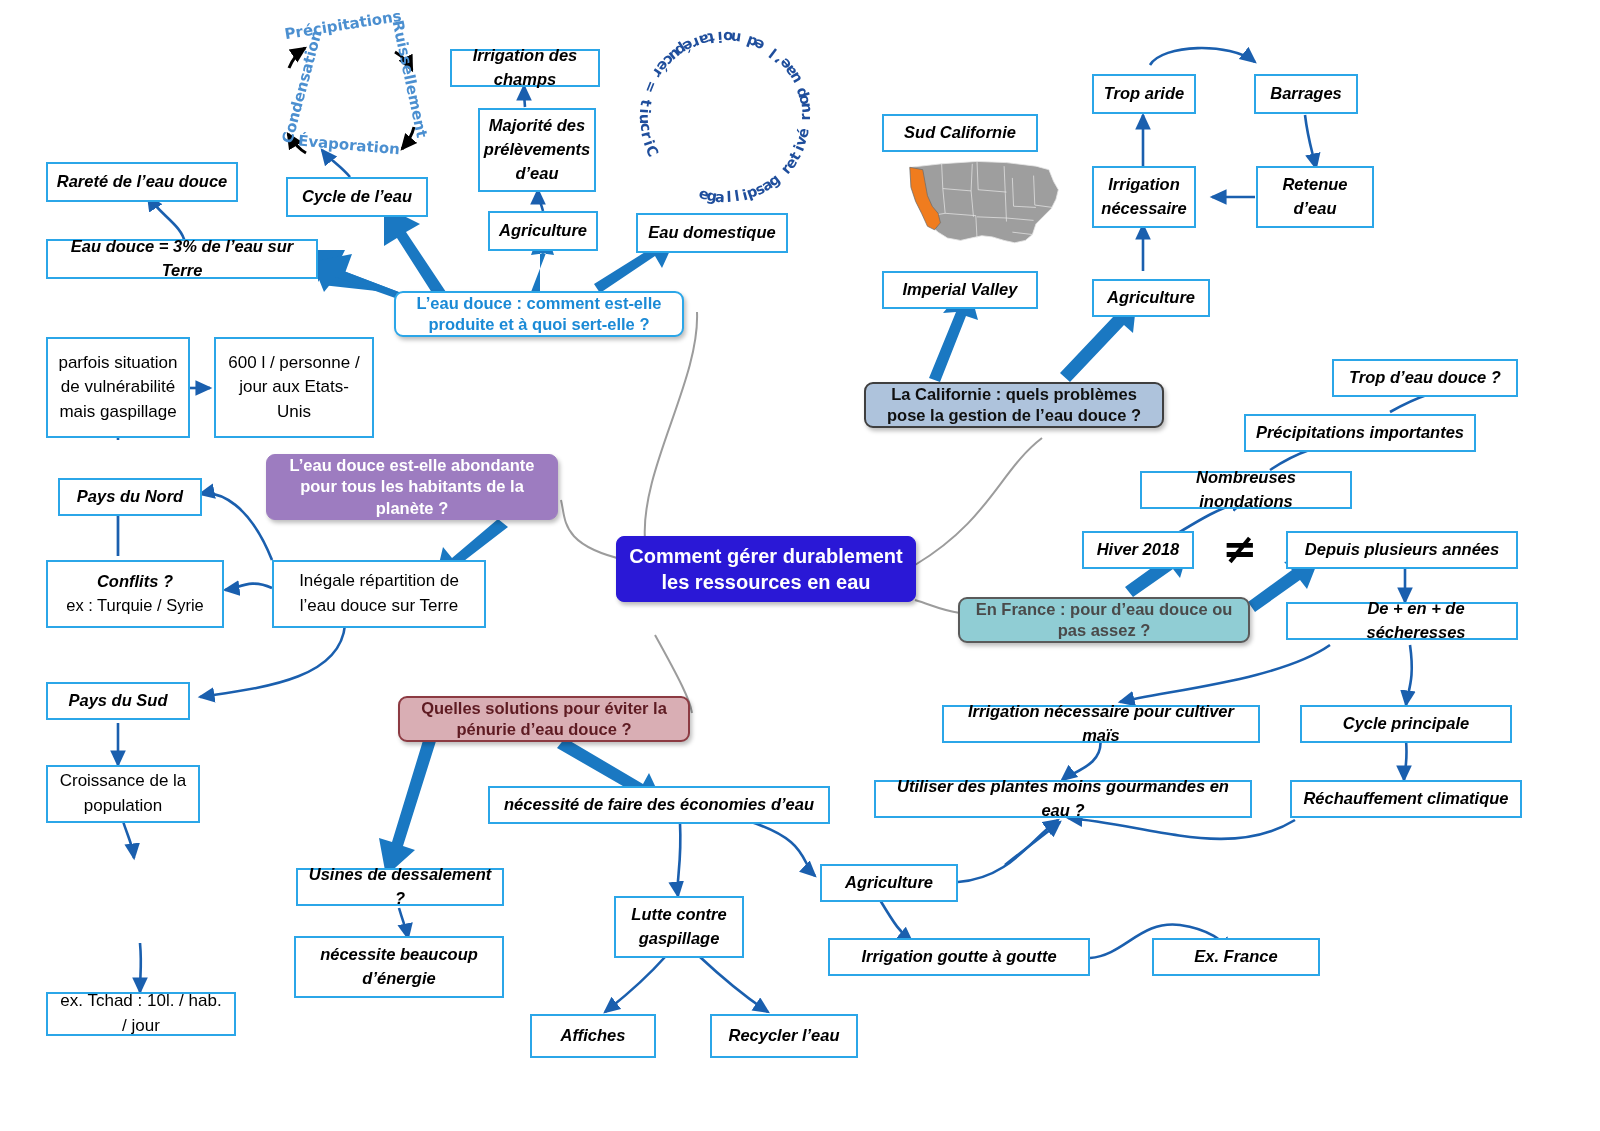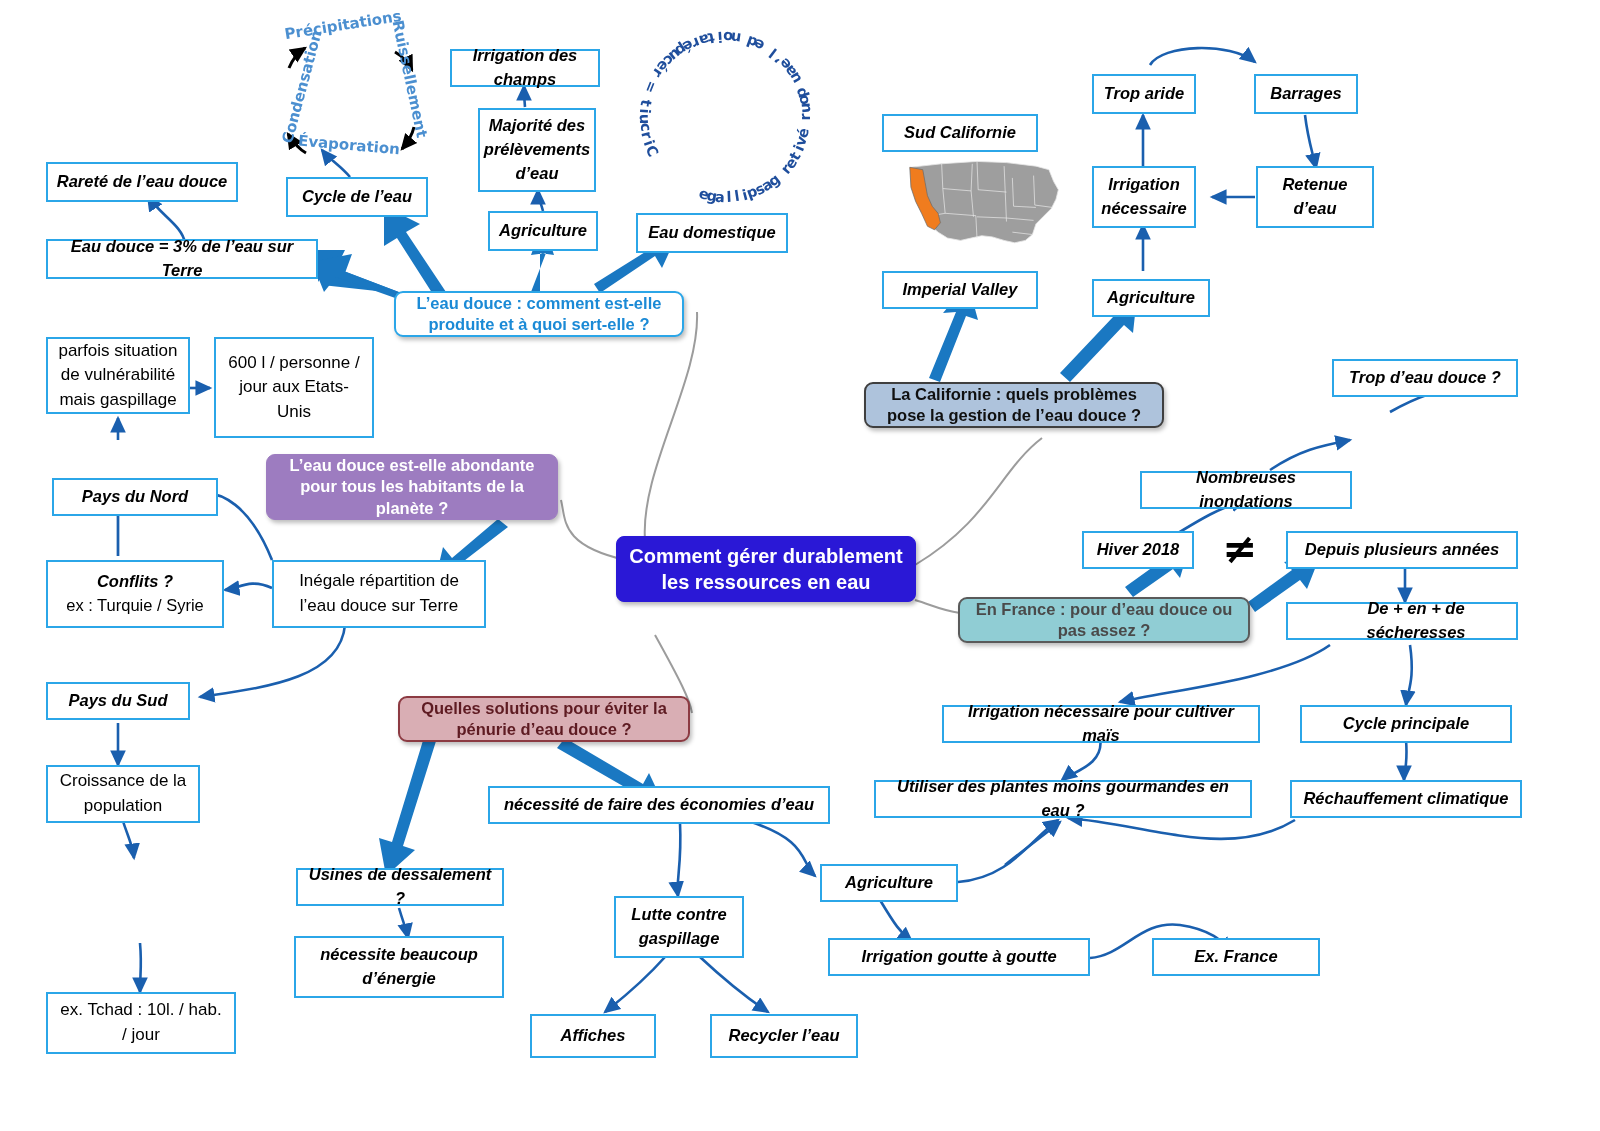--- a/index.html
+++ b/index.html
@@ -497,29 +497,29 @@
   </div>
 
   <div class="node nbox" style="left:488px; top:211px; width:110px; height:40px;">
     <span>Agriculture</span>
   </div>
 
   <div class="node nbox" style="left:636px; top:213px; width:152px; height:40px;">
     <span>Eau domestique</span>
   </div>
 
-  <div class="node nbox upright" style="left:46px; top:337px; width:144px; height:77px;">
+  <div class="node nbox upright" style="left:46px; top:337px; width:144px; height:101px;">
     <span>parfois situation de vulnérabilité mais gaspillage</span>
   </div>
 
   <div class="node nbox upright" style="left:214px; top:337px; width:160px; height:101px;">
     <span>600 l / personne / jour aux Etats-Unis</span>
   </div>
 
-  <div class="node nbox" style="left:52px; top:478px; width:166px; height:38px;">
+  <div class="node nbox" style="left:58px; top:478px; width:144px; height:38px;">
     <span>Pays du Nord</span>
   </div>
 
   <div class="node nbox" style="left:46px; top:560px; width:178px; height:68px; flex-direction:column; justify-content:center;">
     <span>Conflits ?</span>
     <span class="upright" style="font-style:normal; font-weight:normal;">ex : Turquie / Syrie</span>
   </div>
 
   <div class="node nbox upright" style="left:272px; top:560px; width:214px; height:68px;">
     <span>Inégale répartition de l’eau douce sur Terre</span>
@@ -527,21 +527,21 @@
 
   <div class="node nbox" style="left:46px; top:682px; width:144px; height:38px;">
     <span>Pays du Sud</span>
   </div>
 
   <div class="node nbox upright" style="left:46px; top:765px; width:154px; height:58px;">
     <span>Croissance de la population</span>
   </div>
 
 
-  <div class="node nbox upright" style="left:46px; top:992px; width:190px; height:62px;">
+  <div class="node nbox upright" style="left:46px; top:992px; width:190px; height:44px;">
     <span>ex. Tchad : 10l. / hab. / jour</span>
   </div>
 
   <div class="node nbox" style="left:296px; top:868px; width:208px; height:38px;">
     <span>Usines de dessalement ?</span>
   </div>
 
   <div class="node nbox" style="left:294px; top:936px; width:210px; height:62px;">
     <span>nécessite beaucoup d’énergie</span>
   </div>
@@ -587,20 +587,23 @@
   </div>
 
   <div class="node nbox" style="left:1092px; top:279px; width:118px; height:38px;">
     <span>Agriculture</span>
   </div>
 
   <div class="node nbox" style="left:1332px; top:359px; width:186px; height:38px;">
     <span>Trop d’eau douce ?</span>
   </div>
 
+  <div class="node nbox" style="left:1244px; top:414px; width:232px; height:38px;">
+    <span>Précipitations importantes</span>
+  </div>
 
   <div class="node nbox" style="left:1140px; top:471px; width:212px; height:38px;">
     <span>Nombreuses inondations</span>
   </div>
 
   <div class="node nbox" style="left:1082px; top:531px; width:112px; height:38px;text-align:center;">
     <span>Hiver 2018</span>
   </div>
 
   <div class="node nbox" style="left:1286px; top:531px; width:232px; height:38px;">

